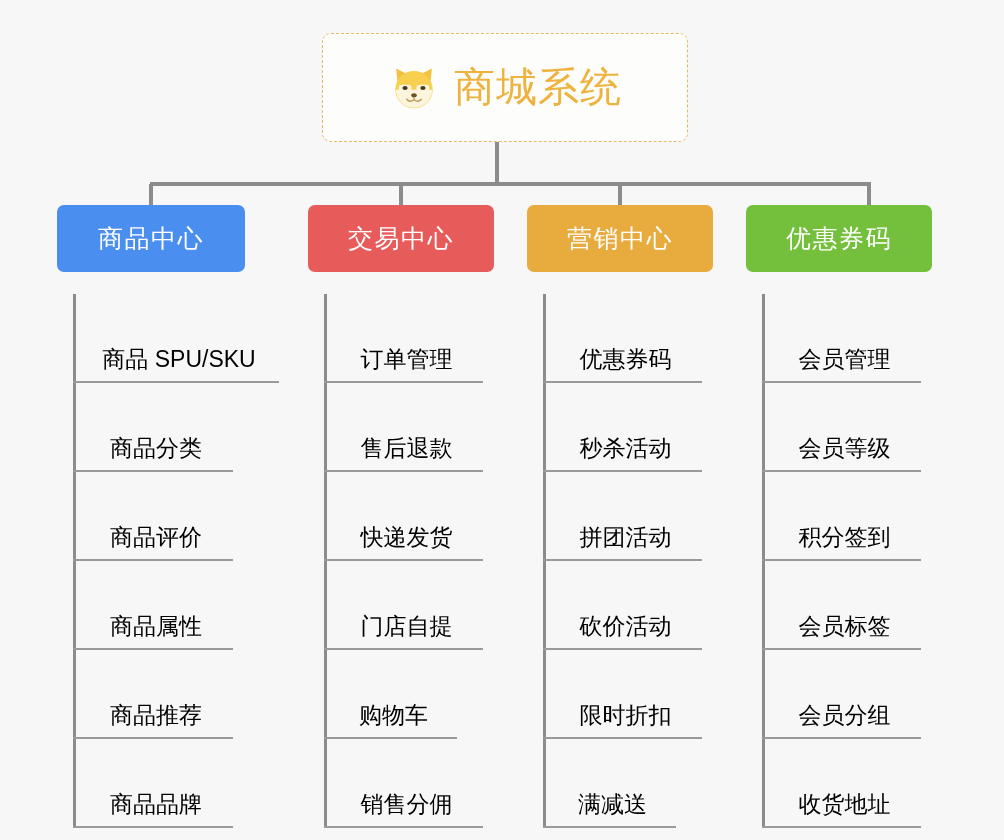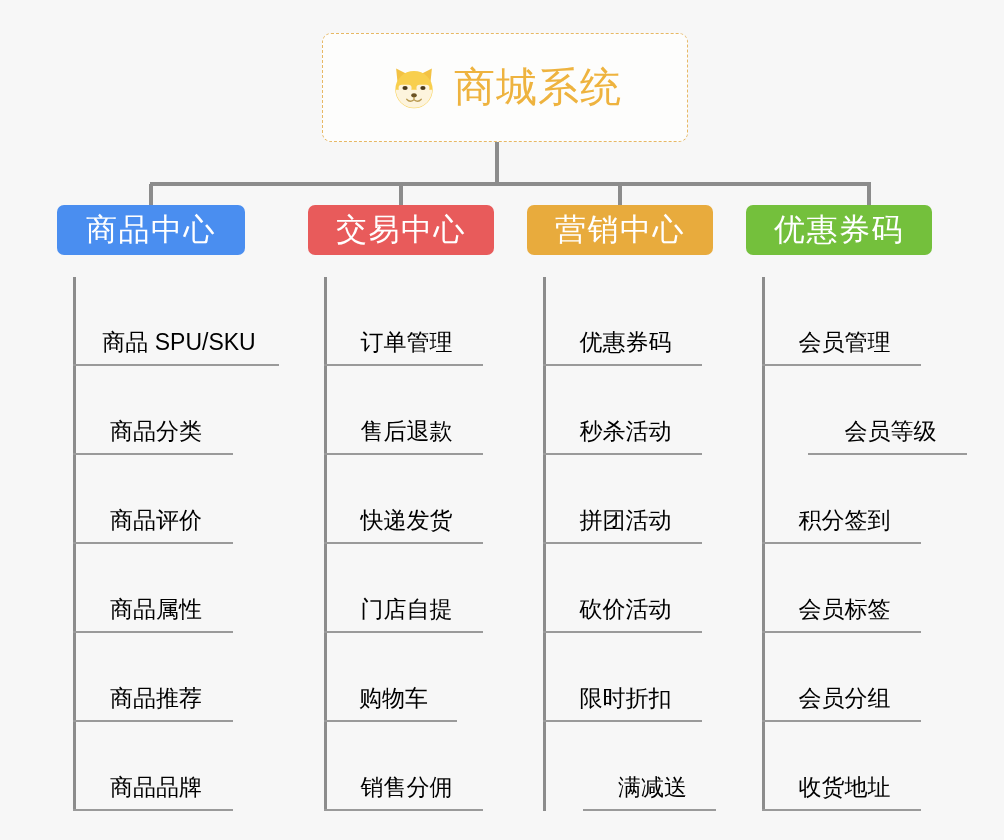--- a/index.html
+++ b/index.html
@@ -61,27 +61,27 @@
     white-space: nowrap;
   }
 
   
   .column {
     position: absolute;
     top: 205px;
   }
   .cat-box {
     box-sizing: border-box;
-    height: 50px;
+    height: 67px;
     border-radius: 7px;
     display: flex;
     align-items: center;
     justify-content: center;
     color: #ffffff;
-    font-size: 31px;
+    font-size: 25px;
     letter-spacing: 1.5px;
     white-space: nowrap;
   }
 
   
   .leaf-list {
     position: relative;
     margin-top: 22px;
     padding-top: 0;
   }
@@ -190,34 +190,34 @@
       </div>
       <div class="leaf-item" style="width:159px;">
         <span class="leaf-label">拼团活动</span>
       </div>
       <div class="leaf-item" style="width:159px;">
         <span class="leaf-label">砍价活动</span>
       </div>
       <div class="leaf-item" style="width:159px;">
         <span class="leaf-label">限时折扣</span>
       </div>
-      <div class="leaf-item" style="width:133px;margin-left:40px;">
+      <div class="leaf-item" style="width:133px;">
         <span class="leaf-label">满减送</span>
       </div>
     </div>
   </div>
 
   <div class="column" style="left:746px; width:186px;">
     <div class="cat-box" style="background:#74c03c; width:186px;">优惠券码</div>
     <div class="leaf-list" style="margin-left:16px; width:170px;">
       <div class="leaf-spine" style="left:0; height:534px;"></div>
       <div class="leaf-item" style="width:159px;">
         <span class="leaf-label">会员管理</span>
       </div>
-      <div class="leaf-item" style="width:159px;margin-left:46px;">
+      <div class="leaf-item" style="width:159px;">
         <span class="leaf-label">会员等级</span>
       </div>
       <div class="leaf-item" style="width:159px;">
         <span class="leaf-label">积分签到</span>
       </div>
       <div class="leaf-item" style="width:159px;">
         <span class="leaf-label">会员标签</span>
       </div>
       <div class="leaf-item" style="width:159px;">
         <span class="leaf-label">会员分组</span>

